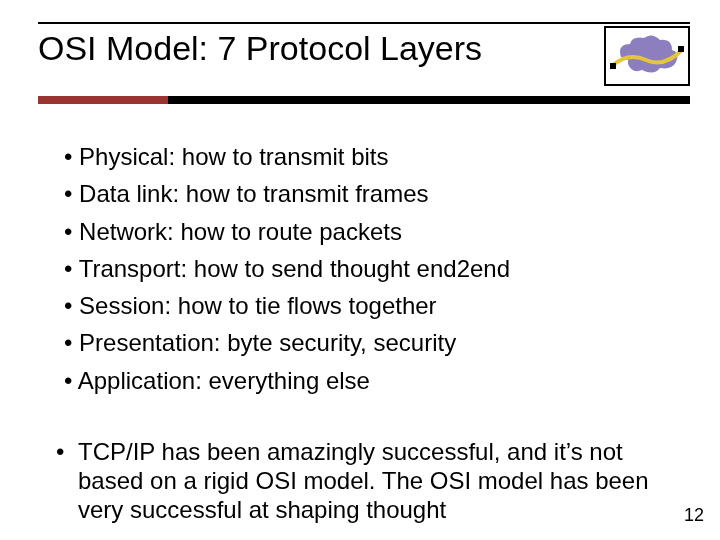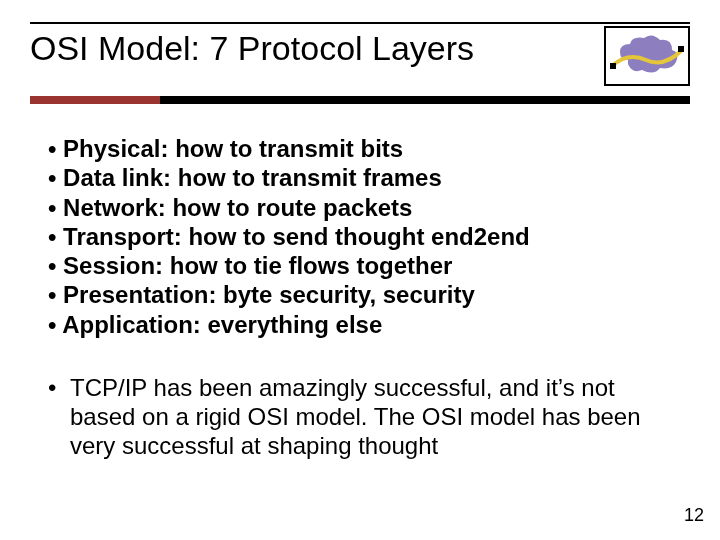--- a/index.html
+++ b/index.html
@@ -1,32 +1,32 @@
 <!DOCTYPE html>
 <html><head>
 <meta charset="utf-8">
 <style>
   * { margin: 0; padding: 0; box-sizing: border-box; }
   html, body { width: 720px; height: 540px; background: #fff; font-family: Arial, Helvetica, sans-serif; color: #000; }
-  .slide { position: relative; width: 720px; height: 540px; padding: 22px 30px 30px 30px; }
+  .slide { position: relative; width: 720px; height: 540px; padding: 22px 30px 30px 38px; }
   .top-rule { border-top: 2px solid #000; margin-bottom: 6px; }
 
   .title-row { display: flex; align-items: flex-start; justify-content: space-between; }
   .title { font-size: 34px; font-weight: 400; line-height: 1.1; }
 
   .icon-box { width: 86px; height: 60px; border: 2px solid #000; display: flex; align-items: center; justify-content: center; position: relative; margin-top: -4px; }
 
   .under-rule-wrap { display: flex; margin-top: 10px; }
   .accent { width: 130px; height: 8px; background: #9a3430; margin-right: 0; }
   .thick-rule { flex: 1; height: 8px; background: #000; }
 
   .content { padding: 30px 8px 0 18px; font-size: 24px; line-height: 1.22; }
   .bullets { list-style: none; }
   .bullets li::before { content: "• "; }
-  .bullets li { margin: 0; font-weight: bold; }
+  .bullets li { margin: 8px; }
 
   .spacer { height: 34px; }
 
   .note { font-size: 24px; line-height: 1.22; }
   .note-wrap { display: flex; }
   .note-bullet { width: 22px; }
   .note-text { flex: 1; }
 
   .page-num { position: absolute; right: 16px; bottom: 14px; font-size: 18px; }
 </style>

